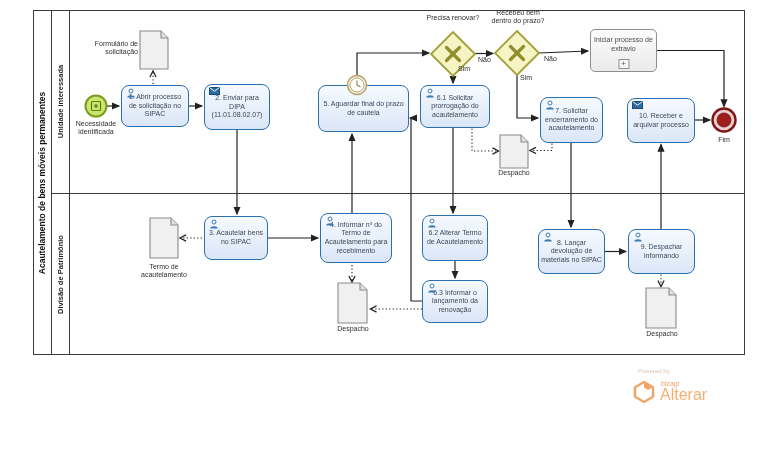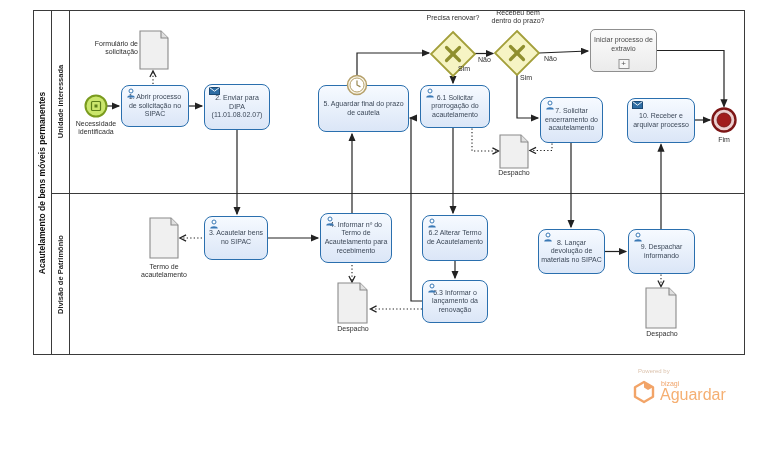--- a/index.html
+++ b/index.html
@@ -261,15 +261,15 @@
   <div class="lbl" style="left:640px;top:330px;width:44px;">Despacho</div>
 
   <div class="powered">Powered by</div>
   <span class="brand-icon">
     <svg width="22" height="24" viewBox="0 0 22 24">
       <path d="M11,2 L20,7.2 V16.8 L11,22 L2,16.8 V7.2 Z" fill="none" stroke="#f2a468" stroke-width="2.4" stroke-linejoin="round"></path>
       <path d="M11,2 L20,7.2 L15,10 L11,7.5 Z" fill="#f2a468"></path>
     </svg>
   </span>
   <div class="brand-name">bizagi</div>
-  <div class="brand-product">Aguardar</div>
+  <div class="brand-product">Alterar</div>
 
 </div>
 
 </body></html>

